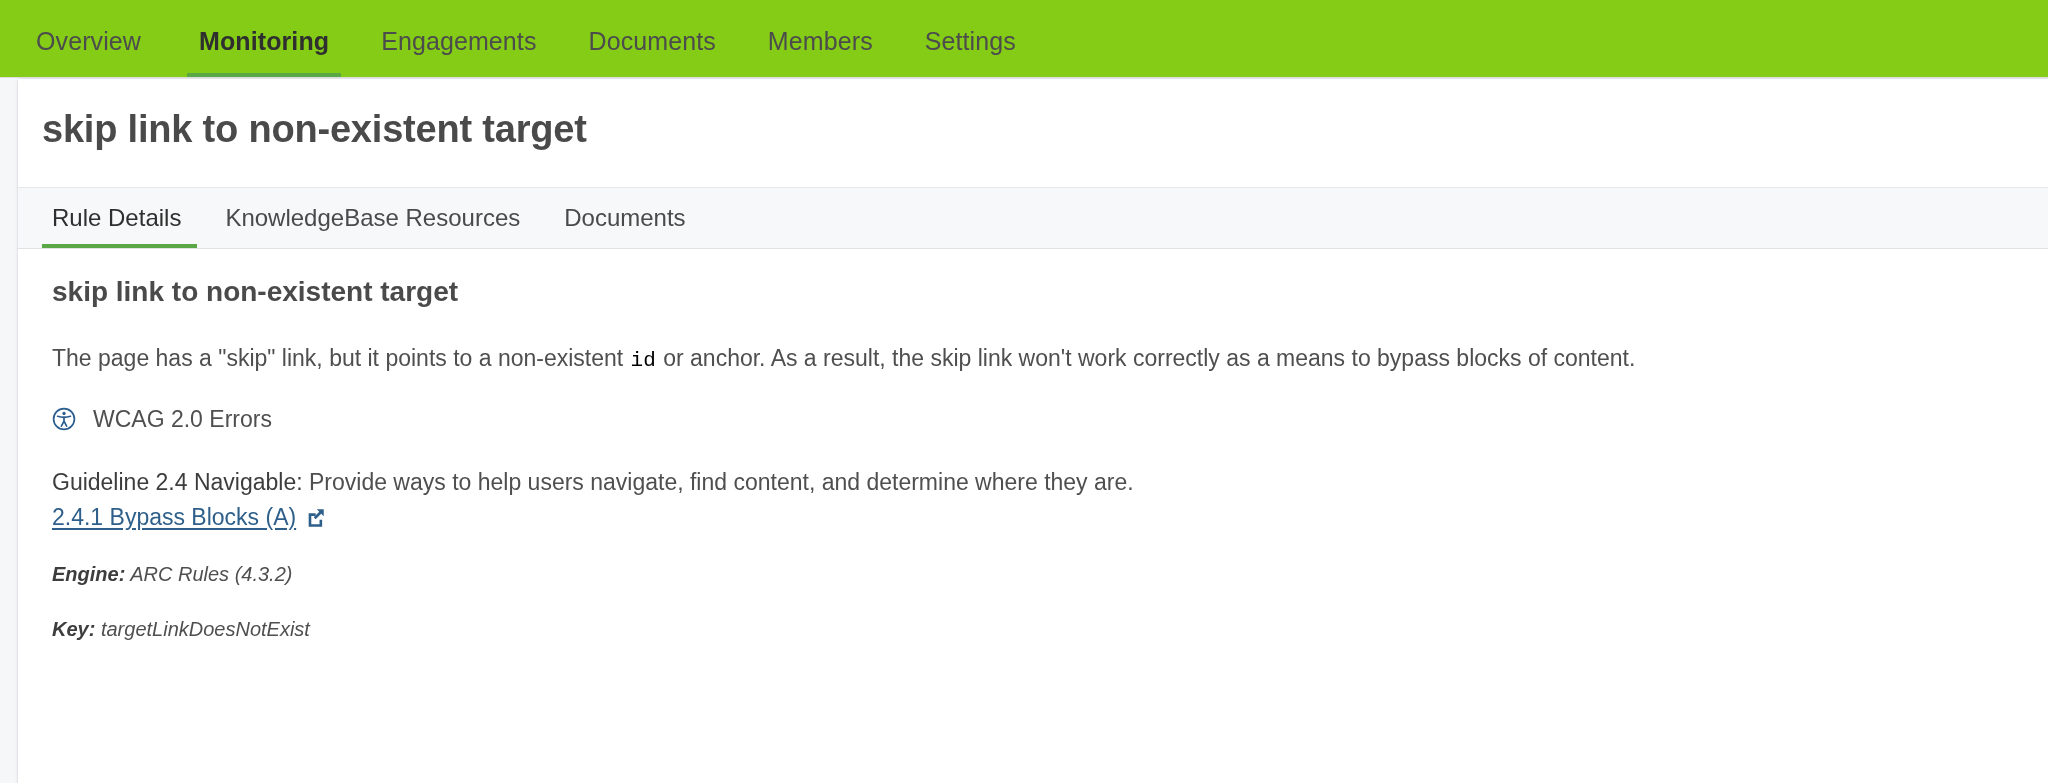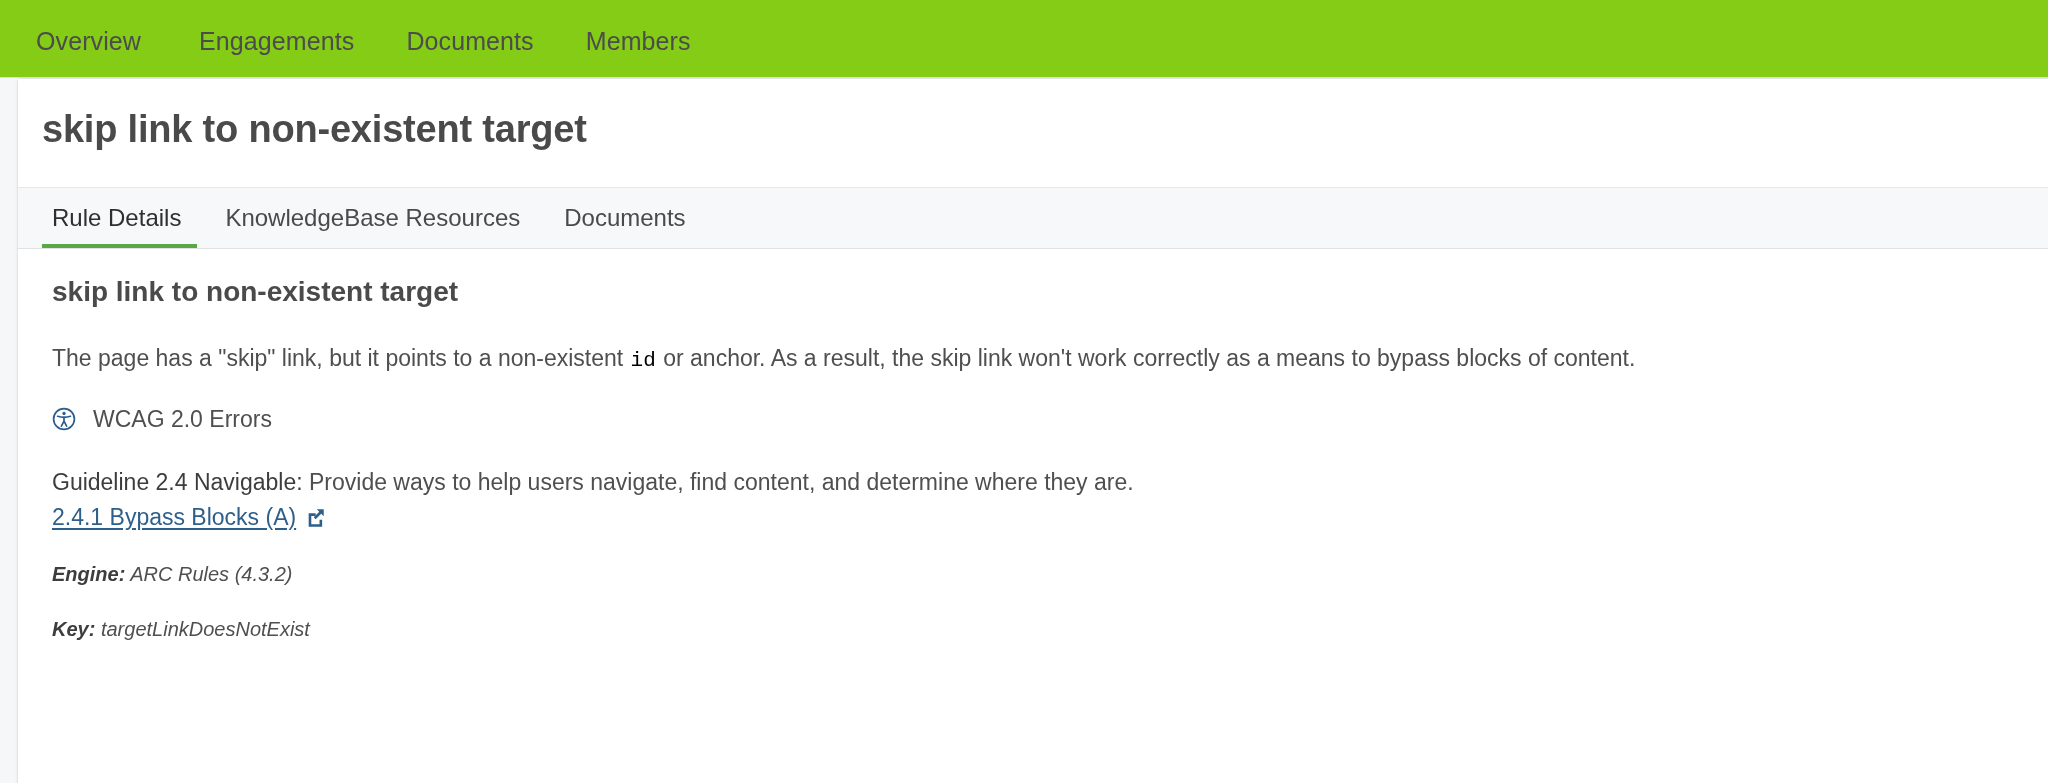--- a/index.html
+++ b/index.html
@@ -215,23 +215,25 @@
   }
   .meta-line:last-child { margin-bottom: 0; }
   .meta-line b { color: #3d3d3d; font-weight: bold; }
 </style>
 </head>
 <body>
 
 <div class="top-nav">
   <div class="top-nav-inner">
     <div class="top-tab">Overview</div>
+    <div class="top-tab active">Monitoring</div>
     <div class="top-tab">Engagements</div>
     <div class="top-tab">Documents</div>
     <div class="top-tab">Members</div>
+    <div class="top-tab">Settings</div>
   </div>
   <div class="top-nav-rule"></div>
 </div>
 
 <div class="card">
 
   <div class="card-header">
     <h1 class="card-title">skip link to non-existent target</h1>
   </div>
 

